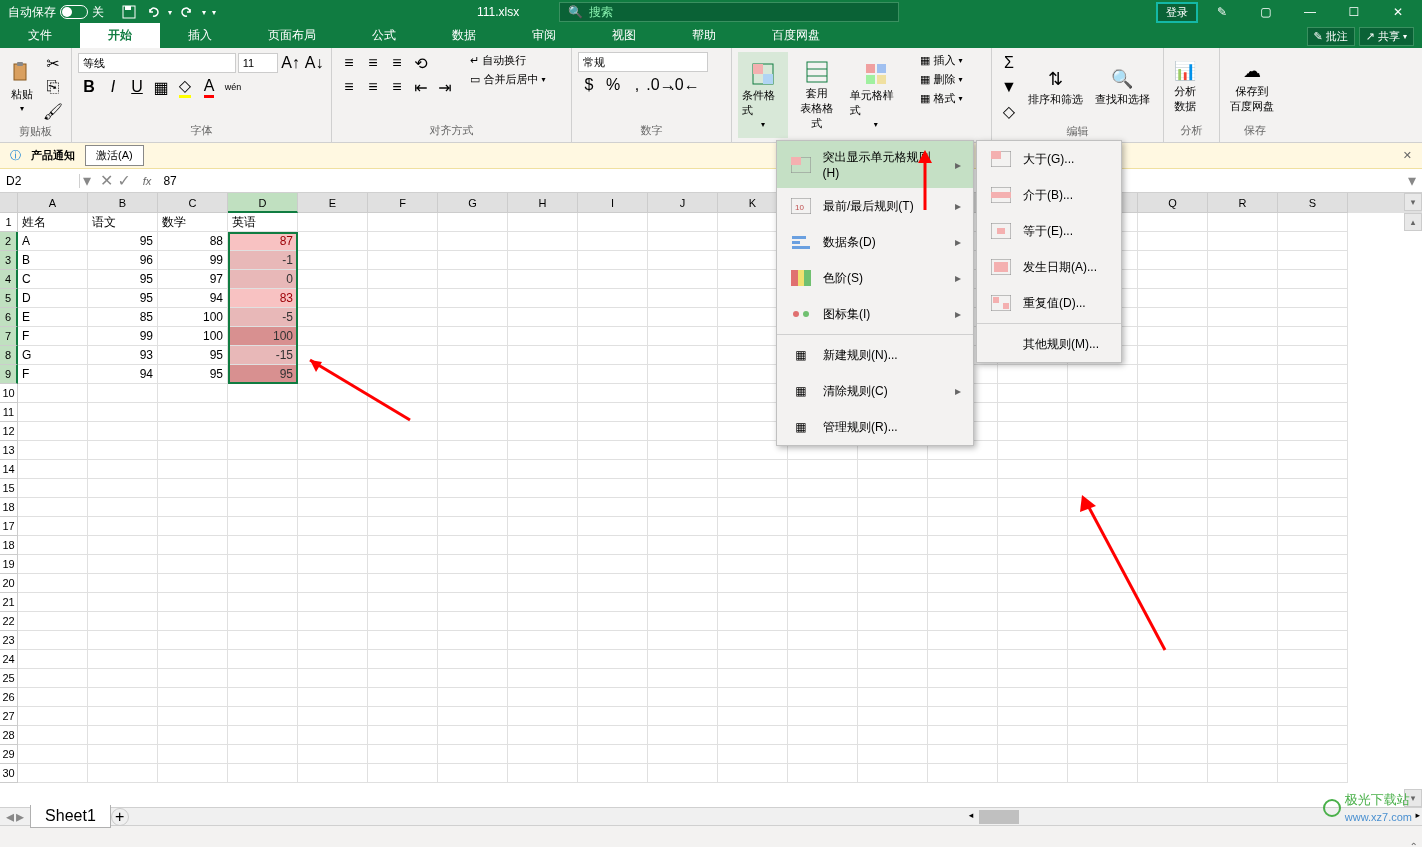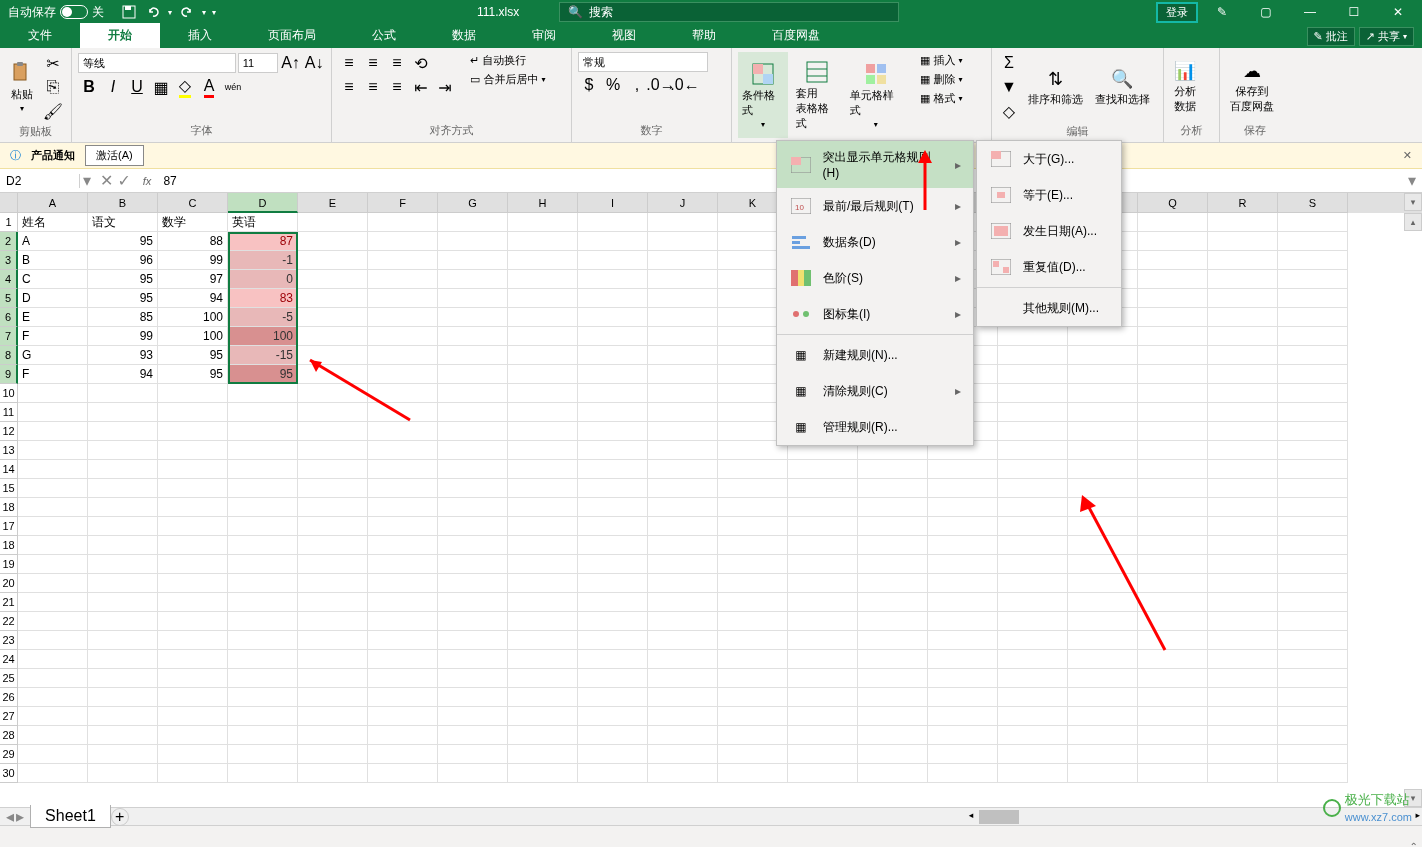--- a/index.html
+++ b/index.html
@@ -131,21 +131,21 @@
           <path d="M10 4 L10 7 L7 7" fill="none" stroke="#fff" stroke-width="1.5"></path>
         </svg>
       </div>
     <span style="font-size:8px;">▾</span>
     <span style="font-size:8px;">▾</span>
   </div>
   <div class="filename-area">
     <span class="filename">111.xlsx</span>
     <div class="searchbox">
       <span>🔍</span>
-      <span style="color:#ffffff;">搜索</span>
+      <span style="color:#86efac;">搜索</span>
     </div>
   </div>
   <div class="titlebar-right">
     <div class="login-btn">登录</div>
     <div class="winbtn">✎</div>
     <div class="winbtn">▢</div>
     <div class="winbtn">—</div>
     <div class="winbtn">☐</div>
     <div class="winbtn">✕</div>
   </div>
@@ -286,21 +286,21 @@
           </svg>
         <span>条件格式</span>
         <span style="font-size:8px;">▾</span>
       </div>
       <div class="big-btn">
         <svg class="big-icon" viewBox="0 0 24 24">
             <rect x="2" y="2" width="20" height="20" fill="none" stroke="#107c41"></rect>
             <line x1="2" y1="9" x2="22" y2="9" stroke="#107c41"></line>
             <line x1="2" y1="16" x2="22" y2="16" stroke="#107c41"></line>
           </svg>
-        <span style="white-space:pre-line; ">套用
+        <span style="white-space:pre-line; text-align:center;">套用
 表格格式</span>
       </div>
       <div class="big-btn">
         <svg class="big-icon" viewBox="0 0 24 24">
             <rect x="2" y="2" width="9" height="9" fill="#f0a0a0"></rect>
             <rect x="13" y="2" width="9" height="9" fill="#a0c0f0"></rect>
             <rect x="2" y="13" width="9" height="9" fill="#a0f0a0"></rect>
             <rect x="13" y="13" width="9" height="9" fill="#f0e0a0"></rect>
           </svg>
         <span>单元格样式</span>
@@ -1167,20 +1167,29 @@
           <rect x="0" y="0" width="20" height="16" fill="none" stroke="#888"></rect>
           <rect x="0" y="0" width="10" height="8" fill="#f4b0b0"></rect>
         </svg>
       </span>
     <span>大于(G)...</span>
   </div>
   <div class="menu-item">
     <span class="menu-icon">
         <svg width="20" height="16" viewBox="0 0 20 16">
           <rect x="0" y="0" width="20" height="16" fill="none" stroke="#888"></rect>
+          <rect x="0" y="5" width="20" height="6" fill="#f4b0b0"></rect>
+        </svg>
+      </span>
+    <span>介于(B)...</span>
+  </div>
+  <div class="menu-item">
+    <span class="menu-icon">
+        <svg width="20" height="16" viewBox="0 0 20 16">
+          <rect x="0" y="0" width="20" height="16" fill="none" stroke="#888"></rect>
           <rect x="6" y="5" width="8" height="6" fill="#f4b0b0"></rect>
         </svg>
       </span>
     <span>等于(E)...</span>
   </div>
   <div class="menu-item">
     <span class="menu-icon">
         <svg width="20" height="16" viewBox="0 0 20 16">
           <rect x="0" y="0" width="20" height="16" fill="none" stroke="#888"></rect>
           <rect x="3" y="3" width="14" height="10" fill="#f4b0b0"></rect>

